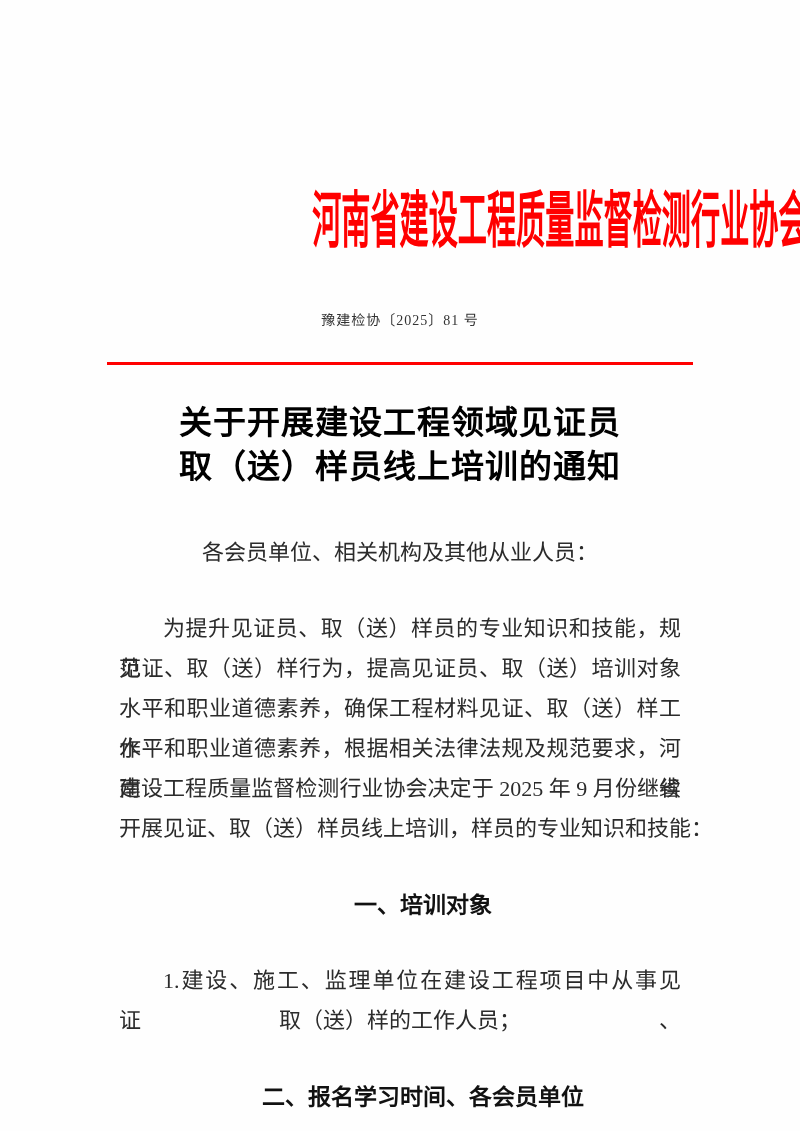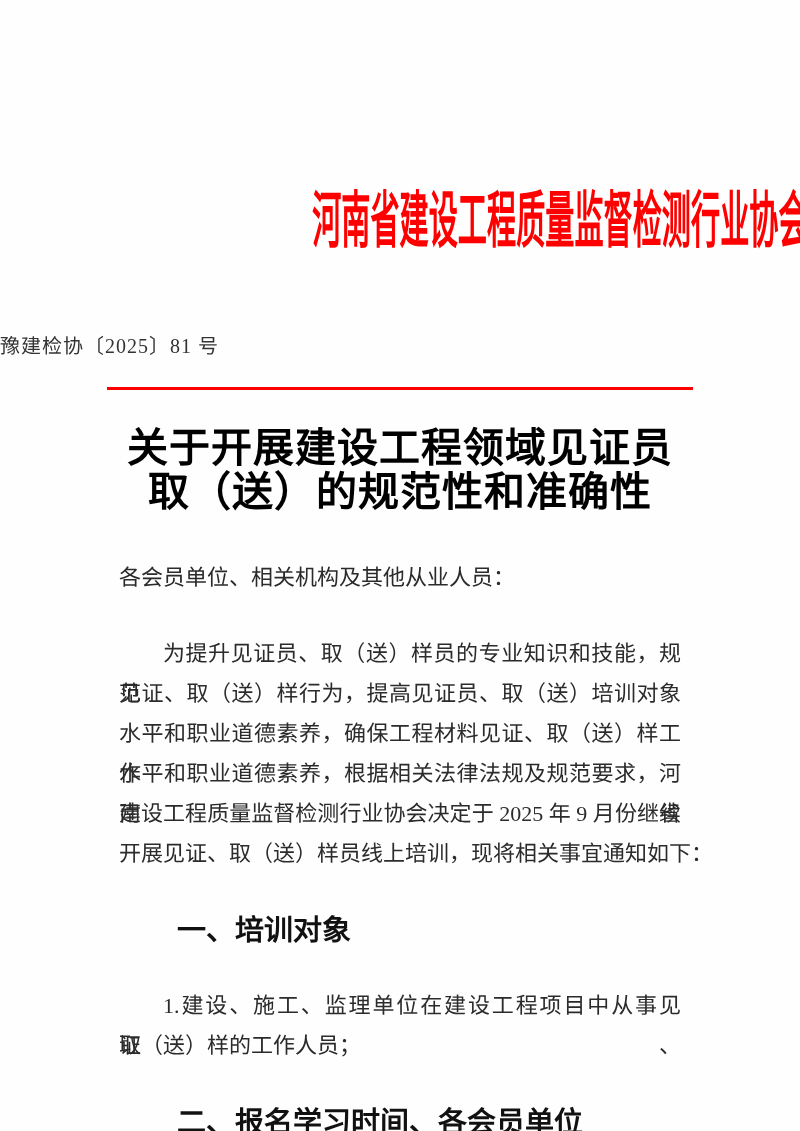--- a/index.html
+++ b/index.html
@@ -32,23 +32,23 @@
     font-weight: 700;
     color: var(--accent-color);
     letter-spacing: 0;
     transform: scaleX(0.47);
     transform-origin: 50% 50%;
     white-space: nowrap;
   }
 
   
   .docnum {
-    margin-top: 77px;
-    text-align: left;
-    font-size: 20px;
+    margin-top: 52px;
+    text-align: center;
+    font-size: 14px;
     line-height: 26px;
     color: #333;
     letter-spacing: 1px;
   }
 
   
   .redline {
     width: 586px;
     height: 3px;
     margin: 28px auto 0;
@@ -57,50 +57,51 @@
 
   
   .title {
     margin: 36px 0 0;
     text-align: center;
     font-weight: 700;
     color: #000;
   }
   .title .tl {
     display: block;
-    font-size: 41px;
+    font-size: 33px;
     line-height: 44px;
     letter-spacing: 1px;
     font-family: "Liberation Serif", "DejaVu Serif", serif;
   }
 
   
   .body-text {
     width: 562px;
     margin: 44px auto 0;
     font-size: 22px;
     color: var(--ink);
   }
   .line {
     height: 40px;
     line-height: 40px;
     white-space: nowrap;
     overflow: visible;
+    text-align: center;
   }
   .line.justify {
     white-space: normal;
     text-align: justify;
     text-align-last: justify;
   }
   .line.indent { text-indent: 2em; margin-top: 36px; }
   .t-heading {
     font-family: "Liberation Sans", "DejaVu Sans", sans-serif;
     font-weight: 700;
     color: #111;
-    font-size: 29px;
+    font-size: 23px;
   }
 
   
   .footer {
     width: 562px;
     margin: 30px auto 0;
     text-align: right;
     font-size: 19px;
     color: #333;
     letter-spacing: 2px;
@@ -114,31 +115,31 @@
   <div class="letterhead">
     <span class="letterhead-text">河南省建设工程质量监督检测行业协会文件</span>
   </div>
 
   <div class="docnum">豫建检协〔2025〕81 号</div>
 
   <div class="redline"></div>
 
   <h1 class="title">
     <span class="tl">关于开展建设工程领域见证员</span>
-    <span class="tl">取（送）的规范性和准确性</span>
+    <span class="tl">取（送）样员线上培训的通知</span>
   </h1>
 
   <div class="body-text">
       <div class="line t-salutation">各会员单位、相关机构及其他从业人员：</div>
       <div class="line t-paragraph indent justify">为提升见证员、取（送）样员的专业知识和技能，规范</div>
       <div class="line t-paragraph justify">见证、取（送）样行为，提高见证员、取（送）培训对象</div>
       <div class="line t-paragraph justify">水平和职业道德素养，确保工程材料见证、取（送）样工作</div>
       <div class="line t-paragraph justify">水平和职业道德素养，根据相关法律法规及规范要求，河南省</div>
       <div class="line t-paragraph justify">建设工程质量监督检测行业协会决定于 2025 年 9 月份继续</div>
-      <div class="line t-paragraph">开展见证、取（送）样员线上培训，现将相关事宜通知如下：</div>
+      <div class="line t-paragraph">开展见证、取（送）样员线上培训，样员的专业知识和技能：</div>
       <div class="line t-heading indent">一、培训对象</div>
       <div class="line t-paragraph indent justify">1.建设、施工、监理单位在建设工程项目中从事见证、</div>
       <div class="line t-paragraph">取（送）样的工作人员；</div>
       <div class="line t-heading indent">二、报名学习时间、各会员单位</div>
     </div>
 
   <div class="footer">
     <span>— 1 —</span>
   </div>
 

